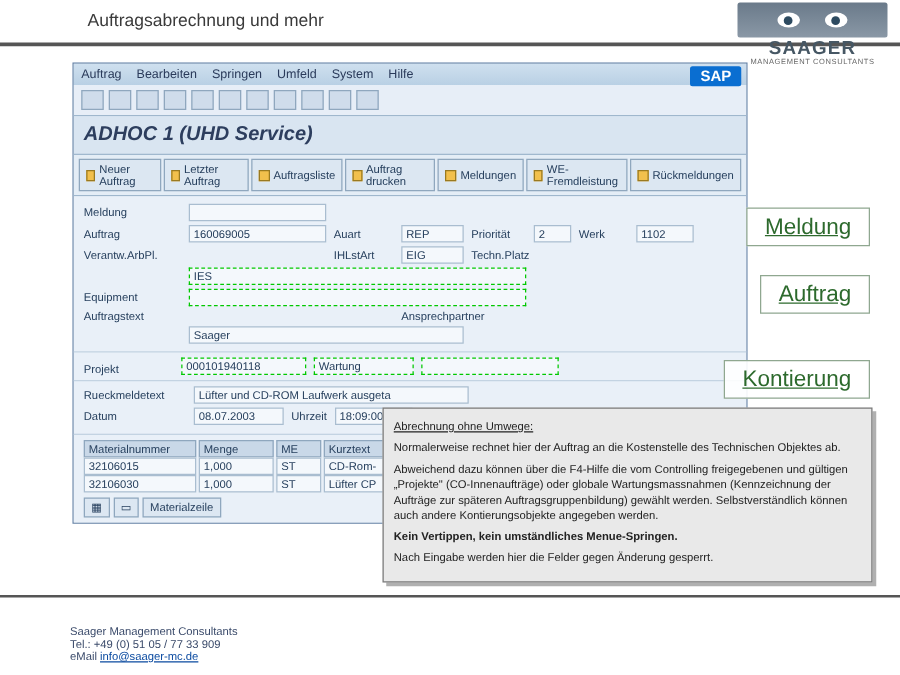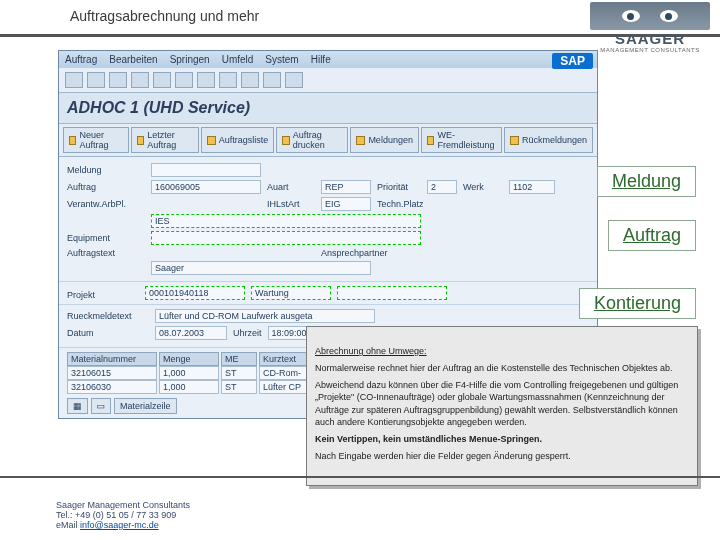--- a/index.html
+++ b/index.html
@@ -42,21 +42,21 @@
   .mt-head .cell { background:#c9d8e8; border:1px solid #8fa7be; padding:1px 3px; font-size:9px; color:#27405e;}
   .mt-row .cell { background:#f4f8fc; border:1px solid #a9bdd0; padding:1px 3px; font-size:9px; color:#27405e; height:14px;}
   .mt-actions { margin-top:4px; display:flex; gap:3px;}
 
   
   .side-lbl { position:absolute; right:24px; background:rgba(255,255,255,0.9); border:1px solid #8fa790; padding:4px 14px; font-size:18px; color:#2d6a2d;}
   .side-lbl u { text-decoration: underline; }
   .sl1{ top:166px;} .sl2{ top:220px;} .sl3{ top:288px;}
 
   
-  .callout { position:absolute; left:306px; top:326px; width:392px; background:#e9e9e9; border:1px solid #7a7a7a; box-shadow:3px 3px 0 #b0b0b0; padding:18px 8px; font-size:9px; color:#222; line-height:1.35;}
+  .callout { position:absolute; left:306px; top:326px; width:392px; background:#e9e9e9; border:1px solid #7a7a7a; box-shadow:3px 3px 0 #b0b0b0; padding:8px 8px; font-size:9px; color:#222; line-height:1.35;}
   .callout p { margin-bottom:5px; }
   .callout .u { text-decoration: underline; }
   .callout b { font-weight:bold; }
 
   .footer { position:absolute; left:56px; bottom:10px; font-size:9px; color:#3a4a6a; }
   .footer a { color:#0a4aa0; text-decoration:underline; }
   .footer-line { position:absolute; left:0; right:0; bottom:62px; border-top:2px solid #555;}
 </style>
 </head>
 <body>

